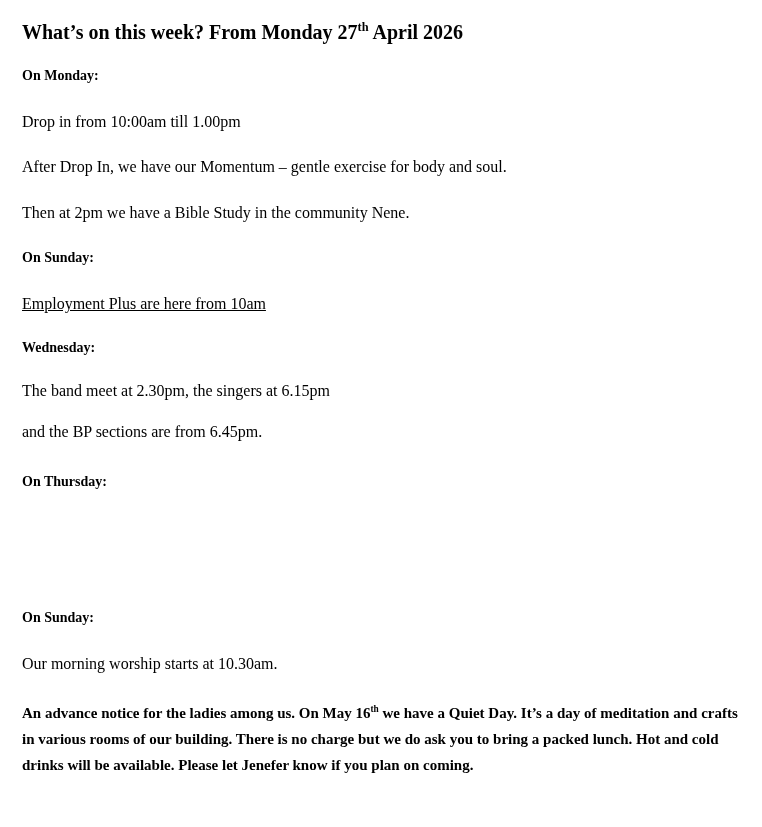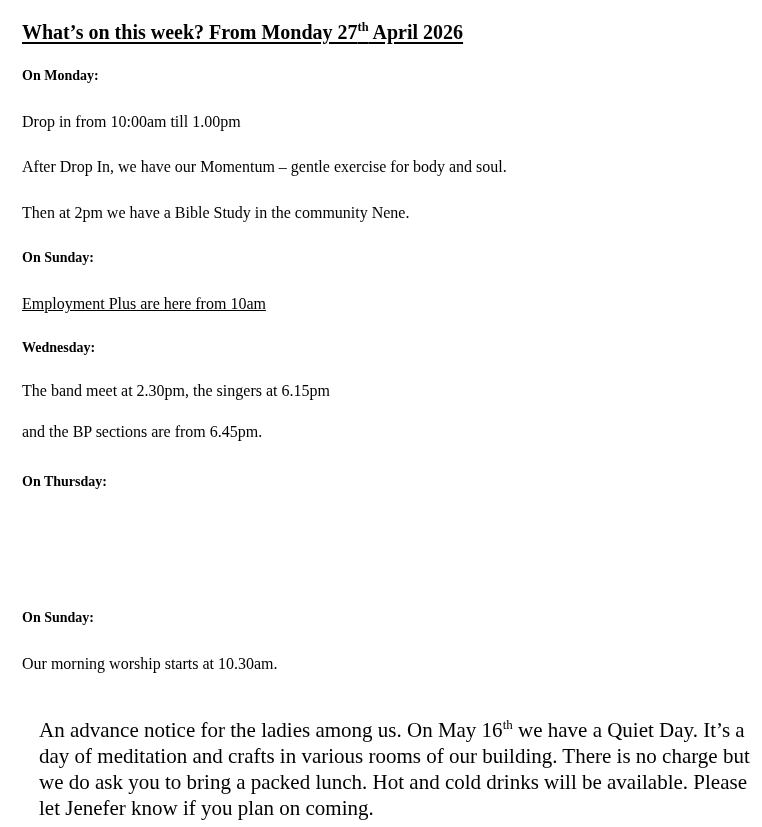--- a/index.html
+++ b/index.html
@@ -25,21 +25,20 @@
   }
   .doc-title {
     font-size: 20px;
     font-weight: bold;
     line-height: 1.0;
     margin: 0;
     padding: 0;
     white-space: nowrap;
   }
   .doc-title .title-underline {
-    text-decoration: underline;
     text-underline-offset: 3px;
     text-decoration-thickness: 2px;
   }
   sup {
     font-size: 0.62em;
     vertical-align: super;
     line-height: 0;
   }
   .day-heading {
     font-size: 14px;
@@ -51,23 +50,23 @@
   }
   .body-line {
     font-size: 16px;
     font-weight: normal;
     margin: 0;
     padding: 0;
     line-height: 1.0;
     white-space: nowrap;
   }
   .notice {
-    font-size: 21px;
-    font-weight: normal;
-    margin: 17px;
+    font-size: 15px;
+    font-weight: bold;
+    margin: 0;
     padding: 0;
     line-height: 26px;
     width: 716px;
   }
   
   .row { position: absolute; left: 22px; }
   .r-title    { top: 22px; }
   .r-mon-h    { top: 69px; }
   .r-mon-1    { top: 114px; }
   .r-mon-2    { top: 159px; }

